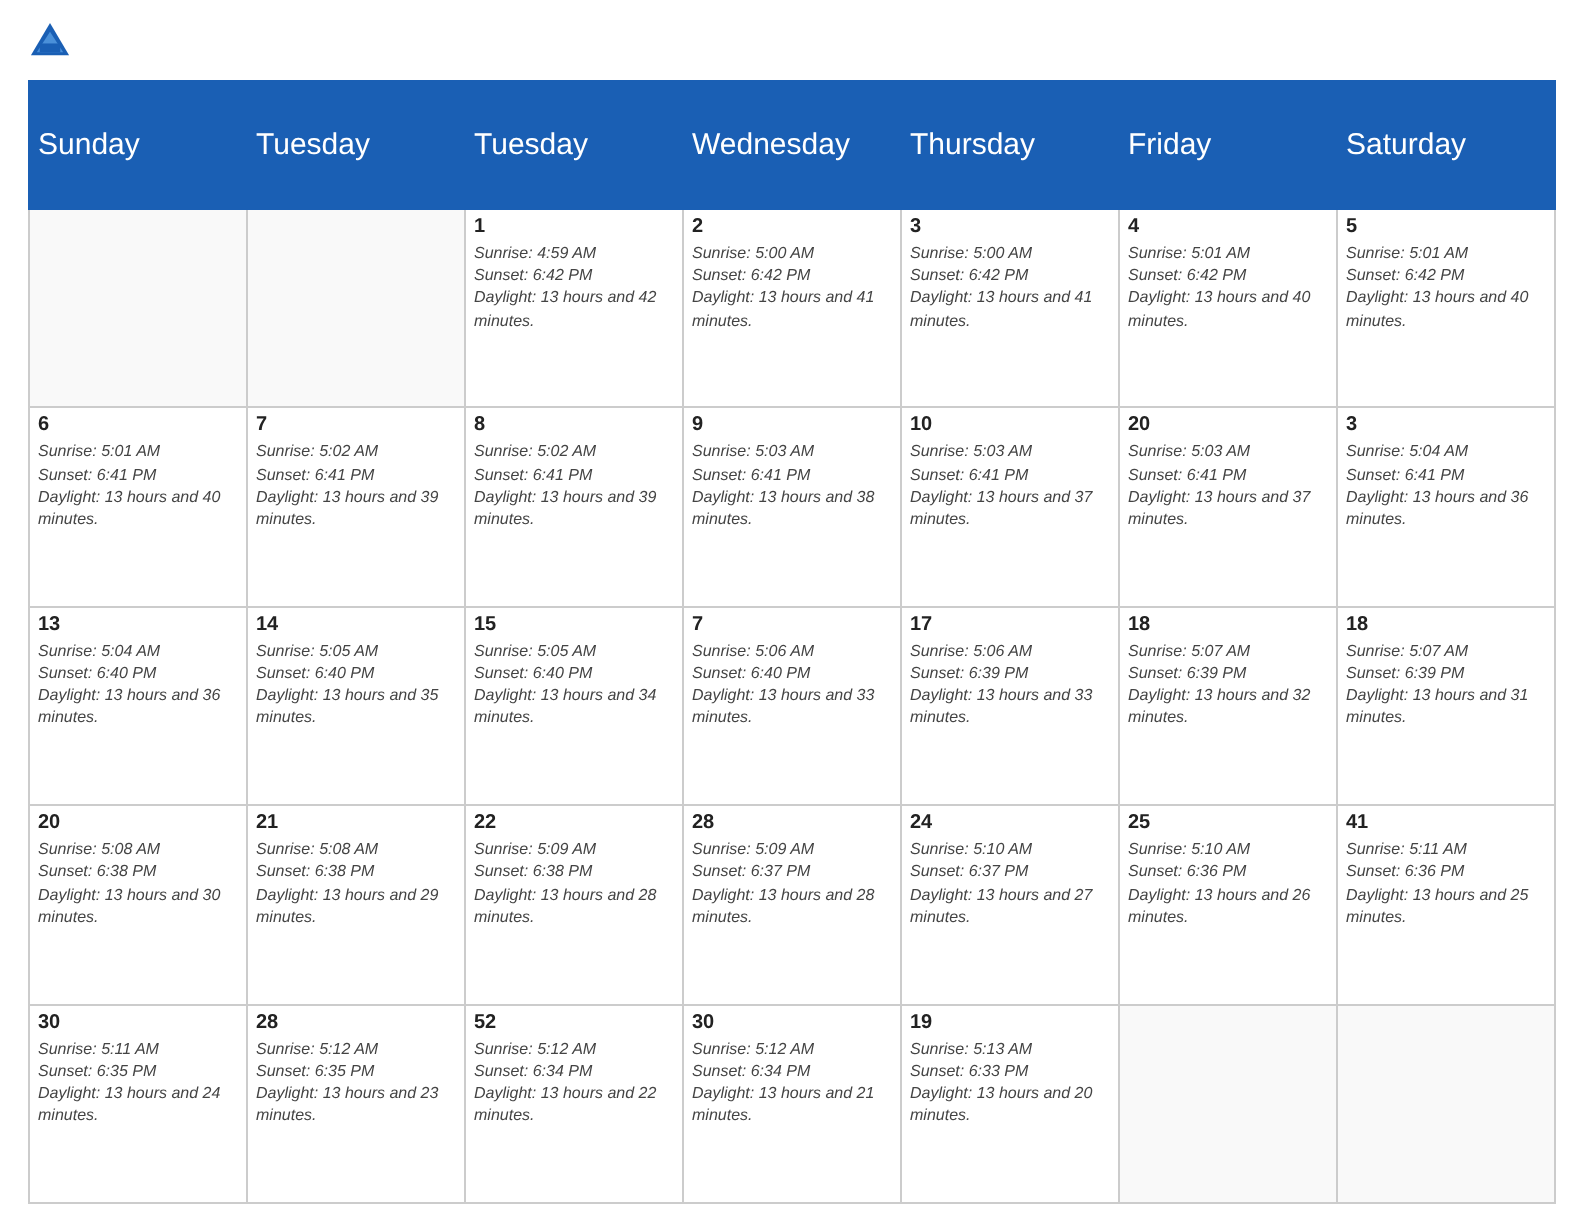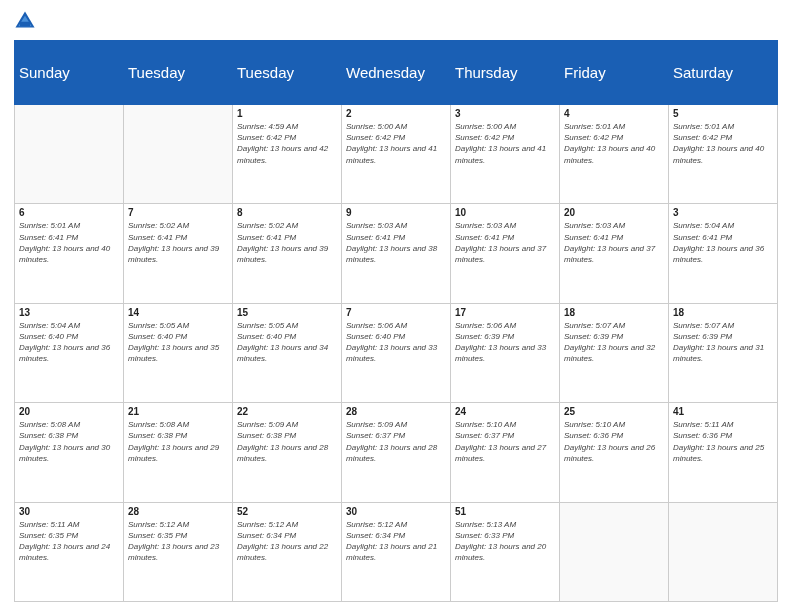--- a/index.html
+++ b/index.html
@@ -321,21 +321,21 @@
 Sunset: 6:34 PM
 Daylight: 13 hours and 22 minutes.</div>
           </td>
           <td>
             <div class="day-num">30</div>
             <div class="day-info" style="white-space: pre-line;">Sunrise: 5:12 AM
 Sunset: 6:34 PM
 Daylight: 13 hours and 21 minutes.</div>
           </td>
           <td>
-            <div class="day-num">51</div>
+            <div class="day-num">19</div>
             <div class="day-info" style="white-space: pre-line;">Sunrise: 5:13 AM
 Sunset: 6:33 PM
 Daylight: 13 hours and 20 minutes.</div>
           </td>
           <td class="empty"></td>
           <td class="empty"></td>
         </tr>
       </tbody>
   </table>
 </div>

